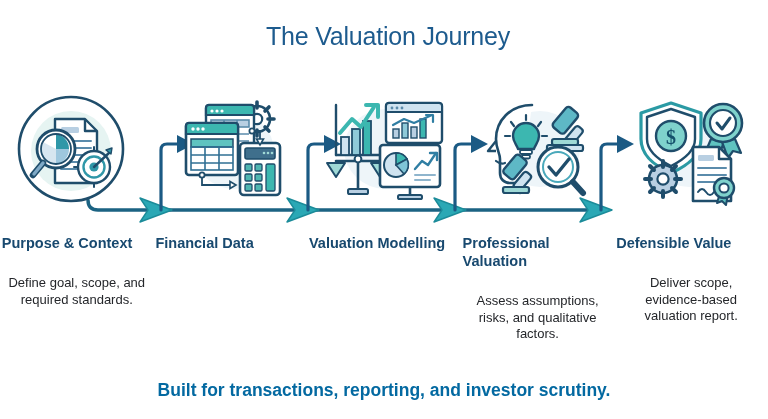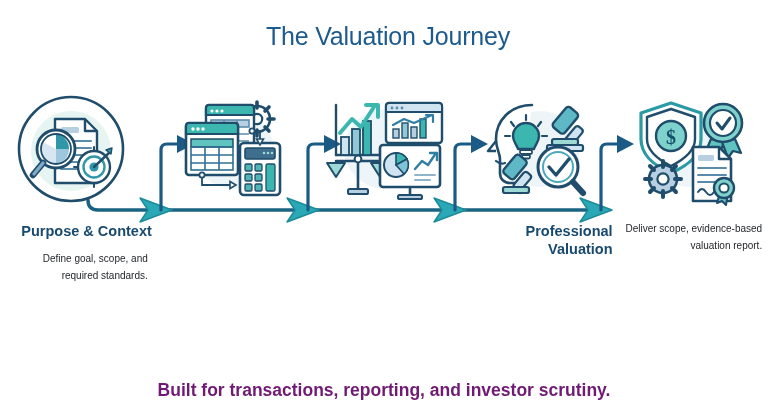--- a/index.html
+++ b/index.html
@@ -67,47 +67,47 @@
     width: 153.6px;
     position: relative;
     display: flex;
     align-items: center;
     justify-content: center;
   }
   .icon-area svg {
     display: block;
   }
   .step-title {
-    margin-top: 12px;
+    margin-top: 24px;
     font-size: 14.5px;
     font-weight: bold;
     line-height: 18px;
-    text-align: right;
+    text-align: left;
     color: #18496f;
     width: 150px;
   }
   .step-desc {
-    margin-top: 11px;
-    font-size: 10px;
+    margin-top: 23px;
+    font-size: 13px;
     line-height: 16.5px;
-    text-align: right;
+    text-align: center;
     color: #24262a;
     width: 142px;
   }
 
   
   #footer {
     position: absolute;
     bottom: 18px;
     left: 0;
     width: 768px;
     text-align: center;
     font-size: 17.5px;
     font-weight: bold;
-    color: #701a75;
+    color: #0369a1;
   }
 </style>
 </head>
 <body>
 
 <div id="infographic">
 
   <div id="title">The Valuation Journey</div>
 
   <svg id="rail" width="768" height="110" viewBox="0 0 768 110">
@@ -259,20 +259,21 @@
           <g stroke="#1f4d6b" stroke-width="1.8" fill="none">
             <path d="M90 38 L98 38 L98 46"></path>
             <polygon points="94.5,46 101.5,46 98,52" fill="#ffffff" stroke="#1f4d6b" stroke-width="1.6"></polygon>
             <circle cx="90" cy="38" r="2.6" fill="#ffffff"></circle>
             <path d="M40 82 L40 92 L68 92"></path>
             <polygon points="68,88.5 68,95.5 74,92" fill="#ffffff" stroke="#1f4d6b" stroke-width="1.6"></polygon>
             <circle cx="40" cy="82" r="2.6" fill="#ffffff"></circle>
           </g>
         </svg>
       </div>
+      <div class="step-title">Financial Data</div>
     </div>
 
     <div class="step">
       <div class="icon-area">
         <svg width="140" height="116" viewBox="0 0 140 116">
           <ellipse cx="72" cy="56" rx="42" ry="40" fill="#eef5f9"></ellipse>
 
           <g>
             <line x1="22" y1="12" x2="22" y2="62" stroke="#1f4d6b" stroke-width="2.4" stroke-linecap="round"></line>
             <line x1="22" y1="62" x2="66" y2="62" stroke="#1f4d6b" stroke-width="2.4" stroke-linecap="round"></line>
@@ -317,20 +318,21 @@
             <path d="M82 72 L93 66 A12 12 0 0 1 90 81 Z" fill="#7fc4d6" stroke="#1f4d6b" stroke-width="1.6"></path>
             <path d="M101 76 L108 68 L114 72 L122 60" fill="none" stroke="#2f7ea3" stroke-width="2.4" stroke-linecap="round" stroke-linejoin="round"></path>
             <path d="M116 60 h7 v7" fill="none" stroke="#2f7ea3" stroke-width="2.4" stroke-linecap="round" stroke-linejoin="round"></path>
             <g stroke="#8fb5cd" stroke-width="2" stroke-linecap="round">
               <line x1="101" y1="82" x2="121" y2="82"></line>
               <line x1="101" y1="87" x2="116" y2="87"></line>
             </g>
           </g>
         </svg>
       </div>
+      <div class="step-title">Valuation Modelling</div>
     </div>
 
     <div class="step">
       <div class="icon-area">
         <svg width="136" height="116" viewBox="0 0 136 116">
           <ellipse cx="70" cy="56" rx="40" ry="38" fill="#eef5f9"></ellipse>
 
           <g>
             <path d="M62 12 C40 12 26 28 26 46 C26 56 30 60 30 66 L30 80 C30 86 34 90 40 90 L50 90
                      L50 100" fill="#ffffff" stroke="#1f4d6b" stroke-width="2.6" stroke-linejoin="round" stroke-linecap="round"></path>
@@ -365,20 +367,21 @@
 
           <g>
             <circle cx="88" cy="74" r="20" fill="#ffffff" stroke="#1f4d6b" stroke-width="3"></circle>
             <circle cx="88" cy="74" r="15" fill="none" stroke="#4aa9bb" stroke-width="2"></circle>
             <path d="M79 74 L86 82 L99 66" fill="none" stroke="#1f4d6b" stroke-width="3.4" stroke-linecap="round" stroke-linejoin="round"></path>
             <line x1="103" y1="89" x2="113" y2="100" stroke="#1f4d6b" stroke-width="6" stroke-linecap="round"></line>
           </g>
         </svg>
       </div>
       <div class="step-title">Professional Valuation</div>
+      <div class="step-desc">Assess assumptions, risks, and qualitative factors.</div>
     </div>
 
     <div class="step">
       <div class="icon-area">
         <svg width="136" height="116" viewBox="0 0 136 116">
           <ellipse cx="66" cy="56" rx="40" ry="38" fill="#eef5f9"></ellipse>
 
           <g>
             <path d="M48 10 L78 20 V46 C78 62 66 72 48 80 C30 72 18 62 18 46 V20 Z" fill="#ffffff" stroke="#2a9aa4" stroke-width="3.2" stroke-linejoin="round"></path>
             <path d="M48 16 L72 24 V46 C72 58 62 66 48 73 C34 66 24 58 24 46 V24 Z" fill="#ffffff" stroke="#1f4d6b" stroke-width="2.4" stroke-linejoin="round"></path>
@@ -420,20 +423,21 @@
             </g>
             <path d="M75 99 q4 -6 8 0 q4 6 8 0" fill="none" stroke="#1f4d6b" stroke-width="2" stroke-linecap="round"></path>
             <g>
               <path d="M97 100 l-3 10 5 -2 4 4 2 -12 z" fill="#5fc3c0" stroke="#1f4d6b" stroke-width="2" stroke-linejoin="round"></path>
               <circle cx="101" cy="95" r="10" fill="#7fd2cc" stroke="#1f4d6b" stroke-width="2.4"></circle>
               <circle cx="101" cy="95" r="4.6" fill="#ffffff" stroke="#1f4d6b" stroke-width="2"></circle>
             </g>
           </g>
         </svg>
       </div>
+      <div class="step-title">Defensible Value</div>
       <div class="step-desc">Deliver scope, evidence-based valuation report.</div>
     </div>
 
   </div>
 
   <div id="footer">Built for transactions, reporting, and investor scrutiny.</div>
 
 </div>
 
 </body></html>

